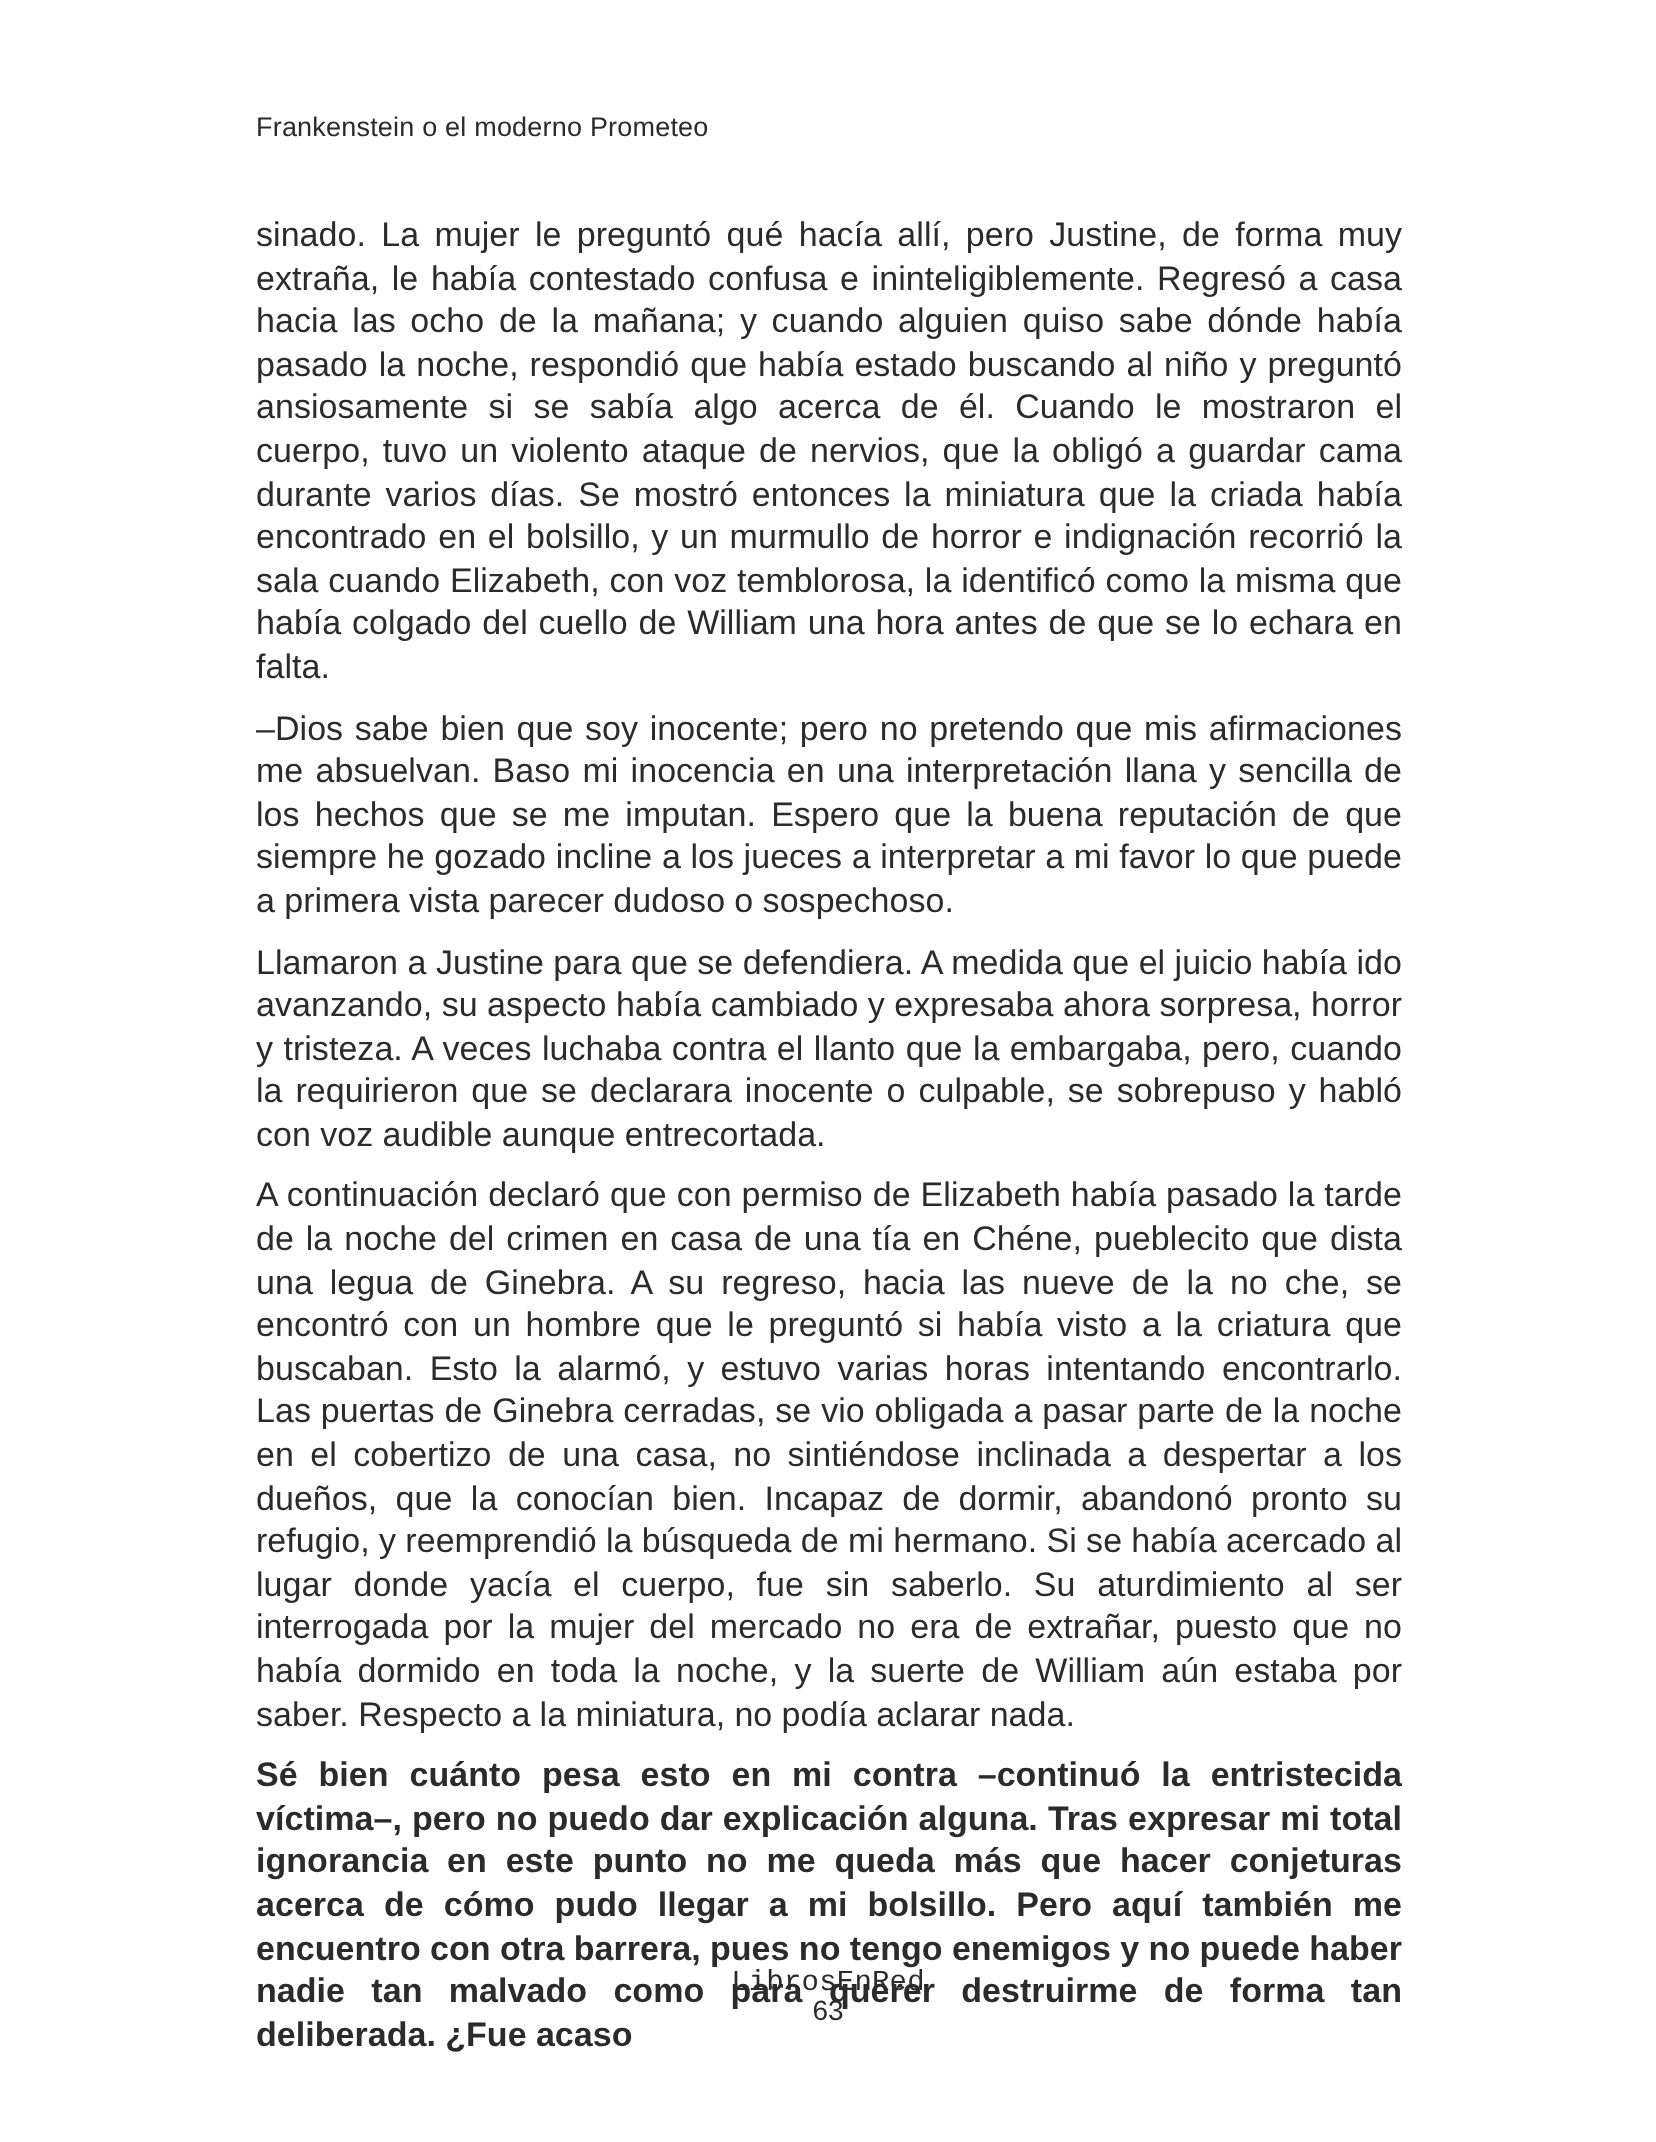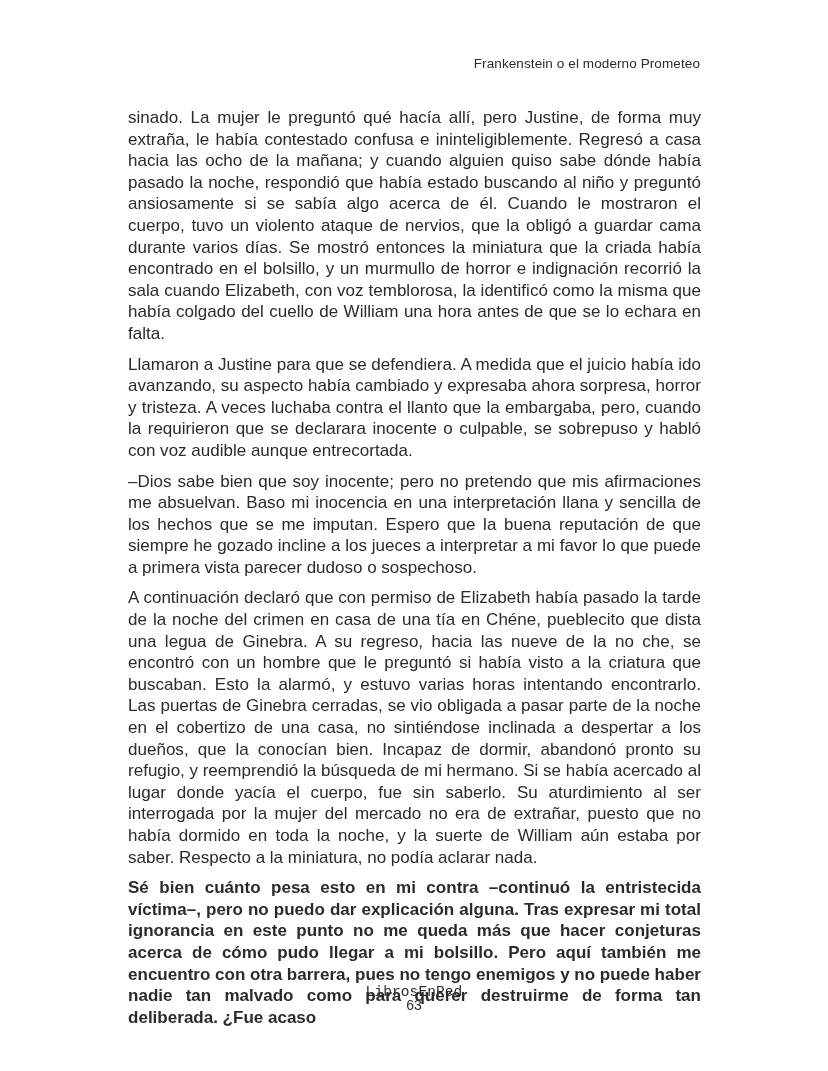--- a/index.html
+++ b/index.html
@@ -20,21 +20,20 @@
     color: #2b2b2b;
     -webkit-font-smoothing: antialiased;
   }
 
   
   .running-head {
     position: absolute;
     top: 55px;
     left: 128px;
     width: 572px;
-    text-align: right;
     font-size: 13.5px;
     line-height: 18px;
     letter-spacing: 0.1px;
     color: #2b2b2b;
     white-space: nowrap;
   }
 
   
   .text-column {
     position: absolute;
@@ -86,22 +85,22 @@
 </style>
 </head>
 <body>
 
 <div class="page">
 
   <div class="running-head">Frankenstein o el moderno Prometeo</div>
 
   <div class="text-column">
     <p class="body-paragraph">sinado. La mujer le preguntó qué hacía allí, pero Justine, de forma muy extraña, le había contestado confusa e ininteligiblemente. Regresó a casa hacia las ocho de la mañana; y cuando alguien quiso sabe dónde había pasado la noche, respondió que había estado buscando al niño y preguntó ansiosamente si se sabía algo acerca de él. Cuando le mostraron el cuerpo, tuvo un violento ataque de nervios, que la obligó a guardar cama durante varios días. Se mostró entonces la miniatura que la criada había encontrado en el bolsillo, y un murmullo de horror e indignación recorrió la sala cuando Elizabeth, con voz temblorosa, la identificó como la misma que había colgado del cuello de William una hora antes de que se lo echara en falta.</p>
+    <p class="body-paragraph">–Dios sabe bien que soy inocente; pero no pretendo que mis afirmaciones me absuelvan. Baso mi inocencia en una interpretación llana y sencilla de los hechos que se me imputan. Espero que la buena reputación de que siempre he gozado incline a los jueces a interpretar a mi favor lo que puede a primera vista parecer dudoso o sospechoso.</p>
     <p class="body-paragraph">Llamaron a Justine para que se defendiera. A medida que el juicio había ido avanzando, su aspecto había cambiado y expresaba ahora sorpresa, horror y tristeza. A veces luchaba contra el llanto que la embargaba, pero, cuando la requirieron que se declarara inocente o culpable, se sobrepuso y habló con voz audible aunque entrecortada.</p>
-    <p class="body-paragraph">–Dios sabe bien que soy inocente; pero no pretendo que mis afirmaciones me absuelvan. Baso mi inocencia en una interpretación llana y sencilla de los hechos que se me imputan. Espero que la buena reputación de que siempre he gozado incline a los jueces a interpretar a mi favor lo que puede a primera vista parecer dudoso o sospechoso.</p>
     <p class="body-paragraph">A continuación declaró que con permiso de Elizabeth había pasado la tarde de la noche del crimen en casa de una tía en Chéne, pueblecito que dista una legua de Ginebra. A su regreso, hacia las nueve de la no che, se encontró con un hombre que le preguntó si había visto a la criatura que buscaban. Esto la alarmó, y estuvo varias horas intentando encontrarlo. Las puertas de Ginebra cerradas, se vio obligada a pasar parte de la noche en el cobertizo de una casa, no sintiéndose inclinada a despertar a los dueños, que la conocían bien. Incapaz de dormir, abandonó pronto su refugio, y reemprendió la búsqueda de mi hermano. Si se había acercado al lugar donde yacía el cuerpo, fue sin saberlo. Su aturdimiento al ser interrogada por la mujer del mercado no era de extrañar, puesto que no había dormido en toda la noche, y la suerte de William aún estaba por saber. Respecto a la miniatura, no podía aclarar nada.</p>
     <p class="body-paragraph">Sé bien cuánto pesa esto en mi contra –continuó la entristecida víctima–, pero no puedo dar explicación alguna. Tras expresar mi total ignorancia en este punto no me queda más que hacer conjeturas acerca de cómo pudo llegar a mi bolsillo. Pero aquí también me encuentro con otra barrera, pues no tengo enemigos y no puede haber nadie tan malvado como para querer destruirme de forma tan deliberada. ¿Fue acaso</p>
   </div>
 
   <div class="folio">63</div>
 
   <div class="imprint">LibrosEnRed</div>
 
 </div>
 

